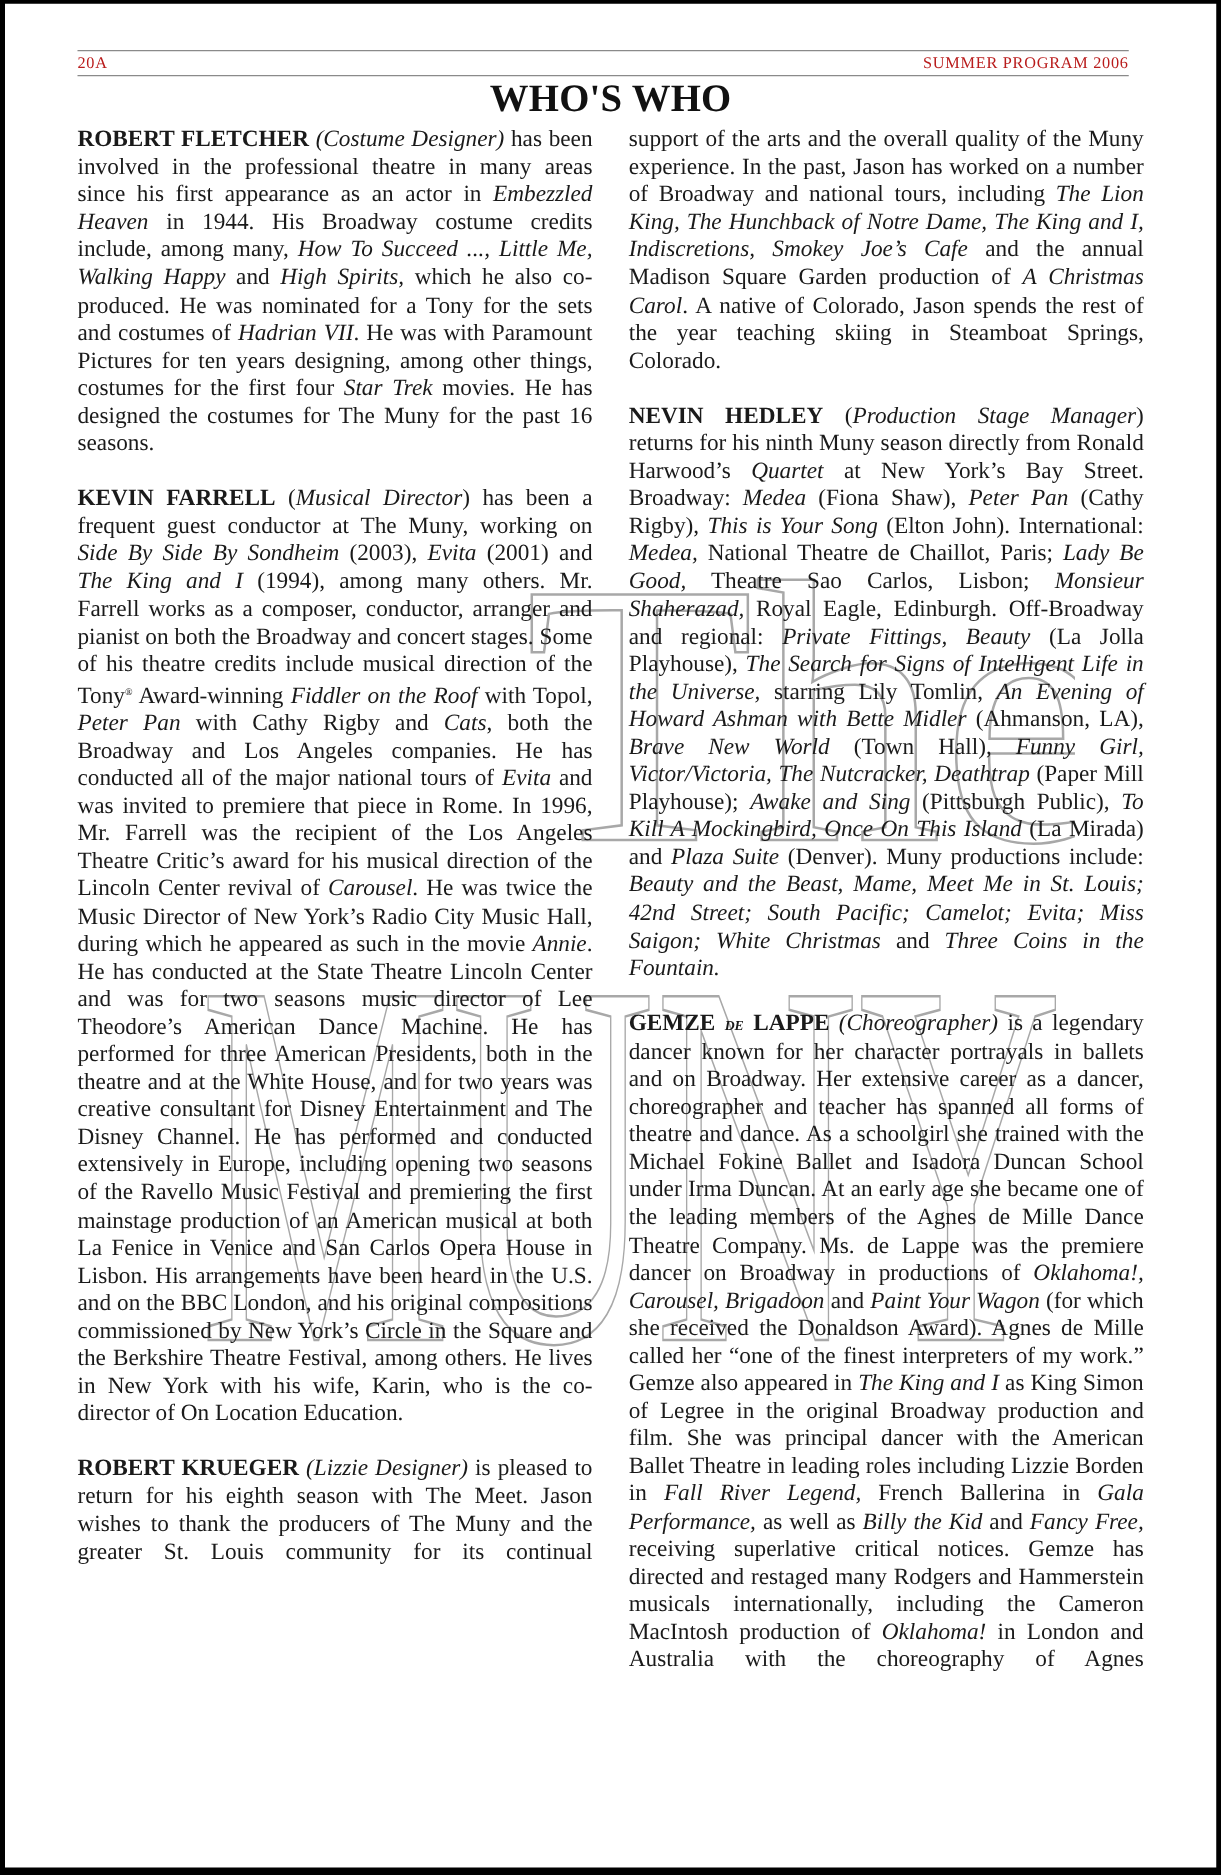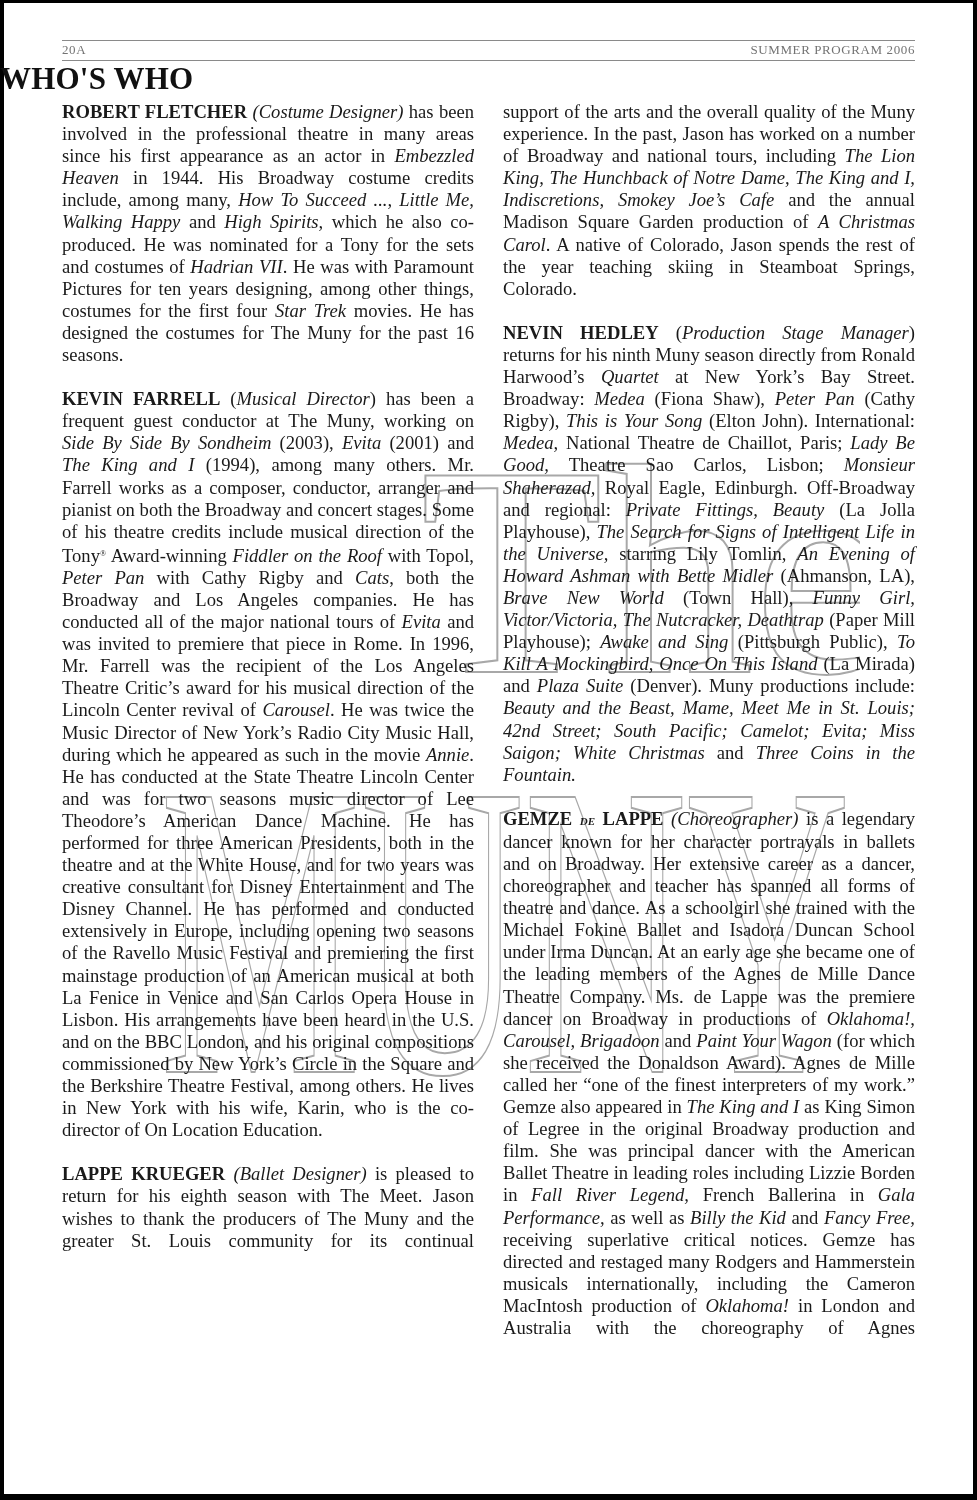--- a/index.html
+++ b/index.html
@@ -5,29 +5,29 @@
   html, body { margin: 0; padding: 0; background: #ffffff; }
   body { width: 977px; height: 1500px; position: relative; overflow: hidden; }
   .frame {
     position: absolute; left: 0; top: 0; width: 977px; height: 1500px;
     box-sizing: border-box;
     border-left: 4px solid #000; border-right: 4px solid #000;
     border-top: 3px solid #000; border-bottom: 6px solid #000;
     background: #fff;
   }
   .running-head {
-    position: absolute; left: 62px; right: 62px; top: 40px; height: 19px;
+    position: absolute; left: 62px; right: 74px; top: 40px; height: 19px;
     border-top: 1px solid #8a8a8a; border-bottom: 1px solid #8a8a8a;
-    font-family: "Liberation Serif", serif; font-size: 13px; color: #737373;
+    font-family: "Liberation Serif", serif; font-size: 13px; color: #b91c1c;
     line-height: 18px; letter-spacing: 0.6px;
   }
   .running-head .pg { position: absolute; left: 0; top: 0; }
   .running-head .pub { position: absolute; right: 0; top: 0; text-align: right; }
   .page-title {
-    position: absolute; left: 0; right: 0; top: 61px; text-align: left;
+    position: absolute; left: 0; right: 0; top: 61px; text-align: center;
     font-family: "Liberation Serif", serif; font-weight: bold; font-size: 31px;
     line-height: 36px; color: #111; letter-spacing: 0.2px;
   }
   .watermark {
     position: absolute; left: 160px; top: 412px; width: 700px; height: 900px;
     pointer-events: none; z-index: 0;
   }
   .watermark svg { width: 100%; height: 100%; }
   .col {
     position: absolute; top: 101px; width: 412px; z-index: 1;
@@ -60,21 +60,21 @@
     <text x="0" y="660" font-family="Liberation Serif, serif" font-size="420" fill="none" stroke="#a8a8a8" stroke-width="2" textLength="690" lengthAdjust="spacingAndGlyphs">MUNY</text>
   </svg>
 </div>
 
 <div class="col left">
 
   <p><span class="name">ROBERT FLETCHER</span> <span class="it">(Costume Designer)</span><span> has been involved in the professional theatre in many areas since his first appearance as an actor in </span><i>Embezzled Heaven</i><span> in 1944. His Broadway costume credits include, among many, </span><i>How To Succeed ..., Little Me, Walking Happy</i><span> and </span><i>High Spirits,</i><span> which he also co-produced. He was nominated for a Tony for the sets and costumes of </span><i>Hadrian VII</i><span>. He was with Paramount Pictures for ten years designing, among other things, costumes for the first four </span><i>Star Trek</i><span> movies. He has designed the costumes for The Muny for the past 16 seasons.</span></p>
 
   <p><span class="name">KEVIN FARRELL</span><span> (</span><i>Musical Director</i><span>)</span><span> has been a frequent guest conductor at The Muny, working on </span><i>Side By Side By Sondheim</i><span> (2003), </span><i>Evita</i><span> (2001) and </span><i>The King and I</i><span> (1994), among many others. Mr. Farrell works as a composer, conductor, arranger and pianist on both the Broadway and concert stages. Some of his theatre credits include musical direction of the Tony</span><sup class="reg">®</sup><span> Award-winning </span><i>Fiddler on the Roof</i><span> with Topol, </span><i>Peter Pan</i><span> with Cathy Rigby and </span><i>Cats</i><span>, both the Broadway and Los Angeles companies. He has conducted all of the major national tours of </span><i>Evita</i><span> and was invited to premiere that piece in Rome. In 1996, Mr. Farrell was the recipient of the Los Angeles Theatre Critic’s award for his musical direction of the Lincoln Center revival of </span><i>Carousel</i><span>. He was twice the Music Director of New York’s Radio City Music Hall, during which he appeared as such in the movie </span><i>Annie</i><span>. He has conducted at the State Theatre Lincoln Center and was for two seasons music director of Lee Theodore’s American Dance Machine. He has performed for three American Presidents, both in the theatre and at the White House, and for two years was creative consultant for Disney Entertainment and The Disney Channel. He has performed and conducted extensively in Europe, including opening two seasons of the Ravello Music Festival and premiering the first mainstage production of an American musical at both La Fenice in Venice and San Carlos Opera House in Lisbon. His arrangements have been heard in the U.S. and on the BBC London, and his original compositions commissioned by New York’s Circle in the Square and the Berkshire Theatre Festival, among others. He lives in New York with his wife, Karin, who is the co-director of On Location Education.</span></p>
 
-  <p style="text-align-last: justify;"><span class="name">LAPPE KRUEGER</span> <span class="it">(Ballet Designer)</span><span> is pleased to return for his eighth season with The Meet. Jason wishes to thank the producers of The Muny and the greater St. Louis community for its continual</span></p>
+  <p style="text-align-last: justify;"><span class="name">ROBERT KRUEGER</span> <span class="it">(Lizzie Designer)</span><span> is pleased to return for his eighth season with The Meet. Jason wishes to thank the producers of The Muny and the greater St. Louis community for its continual</span></p>
 </div>
 
 <div class="col right">
   <p><span>support of the arts and the overall quality of the Muny experience. In the past, Jason has worked on a number of Broadway and national tours, including </span><i>The Lion King, The Hunchback of Notre Dame, The King and I, Indiscretions, Smokey Joe’s Cafe</i><span> and the annual Madison Square Garden production of </span><i>A Christmas Carol</i><span>. A native of Colorado, Jason spends the rest of the year teaching skiing in Steamboat Springs, Colorado.</span></p>
 
   <p><span class="name">NEVIN HEDLEY</span><span> (</span><i>Production Stage Manager</i><span>)</span><span> returns for his ninth Muny season directly from Ronald Harwood’s </span><i>Quartet</i><span> at New York’s Bay Street. Broadway: </span><i>Medea</i><span> (Fiona Shaw), </span><i>Peter Pan</i><span> (Cathy Rigby), </span><i>This is Your Song</i><span> (Elton John). International: </span><i>Medea,</i><span> National Theatre de Chaillot, Paris; </span><i>Lady Be Good,</i><span> Theatre Sao Carlos, Lisbon; </span><i>Monsieur Shaherazad,</i><span> Royal Eagle, Edinburgh. Off-Broadway and regional: </span><i>Private Fittings, Beauty</i><span> (La Jolla Playhouse), </span><i>The Search for Signs of Intelligent Life in the Universe,</i><span> starring Lily Tomlin, </span><i>An Evening of Howard Ashman with Bette Midler</i><span> (Ahmanson, LA), </span><i>Brave New World</i><span> (Town Hall), </span><i>Funny Girl, Victor/Victoria, The Nutcracker, Deathtrap</i><span> (Paper Mill Playhouse); </span><i>Awake and Sing</i><span> (Pittsburgh Public), </span><i>To Kill A Mockingbird, Once On This Island</i><span> (La Mirada) and </span><i>Plaza Suite</i><span> (Denver). Muny productions include: </span><i>Beauty and the Beast, Mame, Meet Me in St. Louis; 42nd Street; South Pacific; Camelot; Evita; Miss Saigon; White Christmas</i><span> and </span><i>Three Coins in the Fountain.</i></p>
 
   <p style="text-align-last: justify;"><span class="name"><span>GEMZE</span> <span class="sc">de</span> <span>LAPPE</span></span> <span class="it">(Choreographer)</span><span> is a legendary dancer known for her character portrayals in ballets and on Broadway. Her extensive career as a dancer, choreographer and teacher has spanned all forms of theatre and dance. As a schoolgirl she trained with the Michael Fokine Ballet and Isadora Duncan School under Irma Duncan. At an early age she became one of the leading members of the Agnes de Mille Dance Theatre Company. Ms. de Lappe was the premiere dancer on Broadway in productions of </span><i>Oklahoma!, Carousel, Brigadoon</i><span> and </span><i>Paint Your Wagon</i><span> (for which she received the Donaldson Award). Agnes de Mille called her “one of the finest interpreters of my work.” Gemze also appeared in </span><i>The King and I</i><span> as King Simon of Legree in the original Broadway production and film. She was principal dancer with the American Ballet Theatre in leading roles including Lizzie Borden in </span><i>Fall River Legend,</i><span> French Ballerina in </span><i>Gala Performance,</i><span> as well as </span><i>Billy the Kid</i><span> and </span><i>Fancy Free,</i><span> receiving superlative critical notices. Gemze has directed and restaged many Rodgers and Hammerstein musicals internationally, including the Cameron MacIntosh production of </span><i>Oklahoma!</i><span> in London and Australia with the choreography of Agnes</span></p>
 </div>
 

